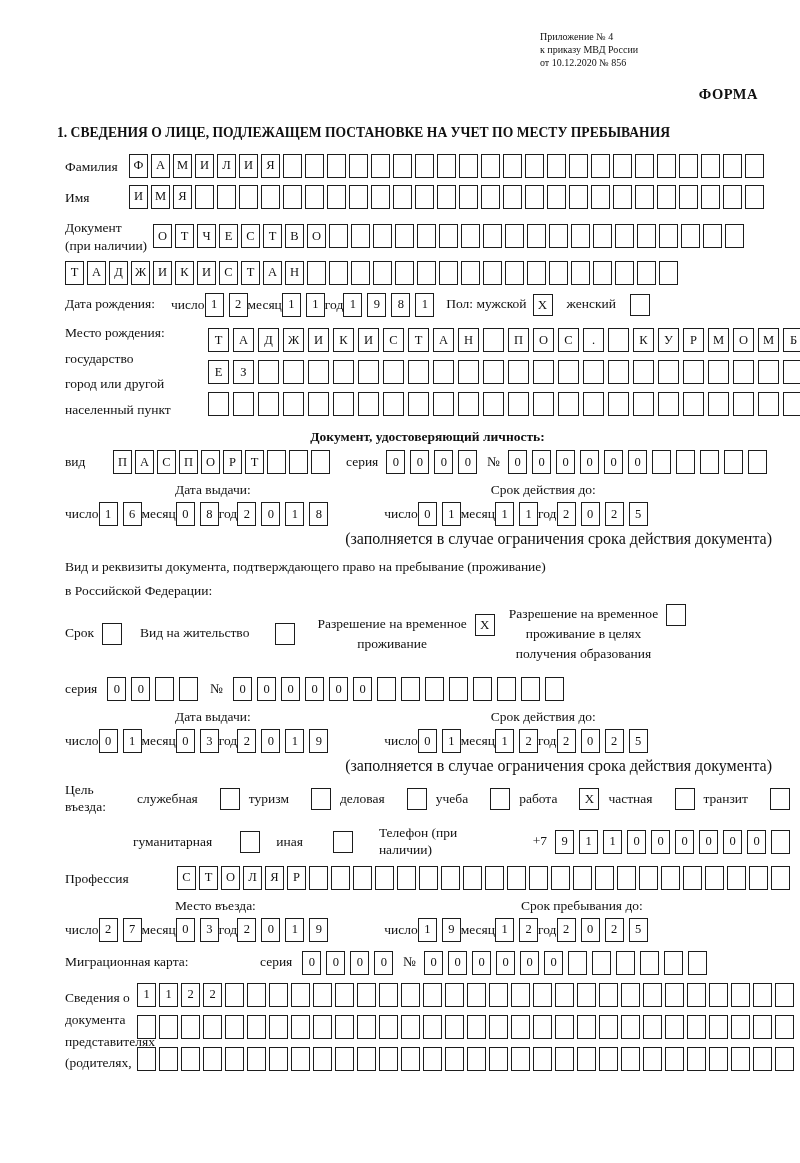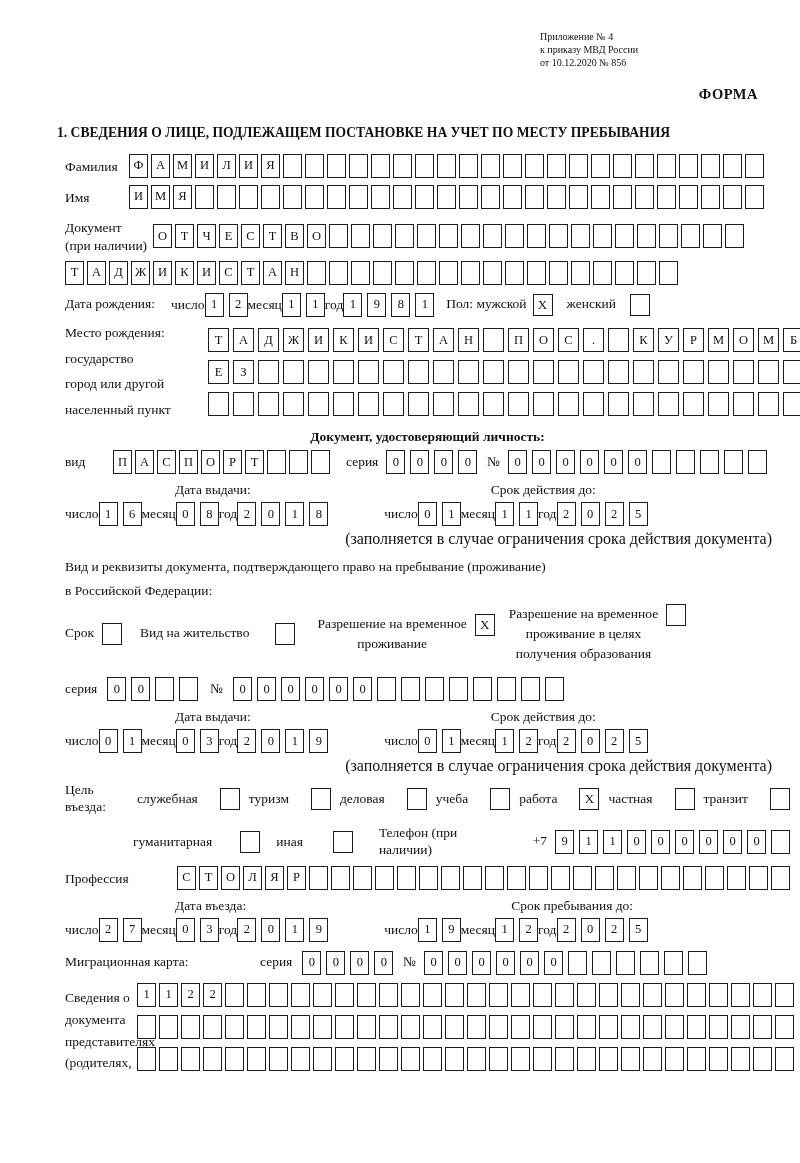--- a/index.html
+++ b/index.html
@@ -598,21 +598,21 @@
         <div class="cell"></div>
         <div class="cell"></div>
         <div class="cell"></div>
         <div class="cell"></div>
         <div class="cell"></div>
         <div class="cell"></div>
       </div>
   </div>
 
   <div class="colhead">
-    <span style="margin-left:110px;">Дата въезда:</span>
+    <span style="margin-left:110px;">Место въезда:</span>
     <span style="margin-left:265px;">Срок пребывания до:</span>
   </div>
   <div class="row" style="align-items:center; margin-top:4px;">
     <div class="dg">
       <span class="word">число</span>
       <div class="cells sp">
           <div class="cell">2</div>
           <div class="cell">7</div>
         </div>
       <span class="word">месяц</span>

